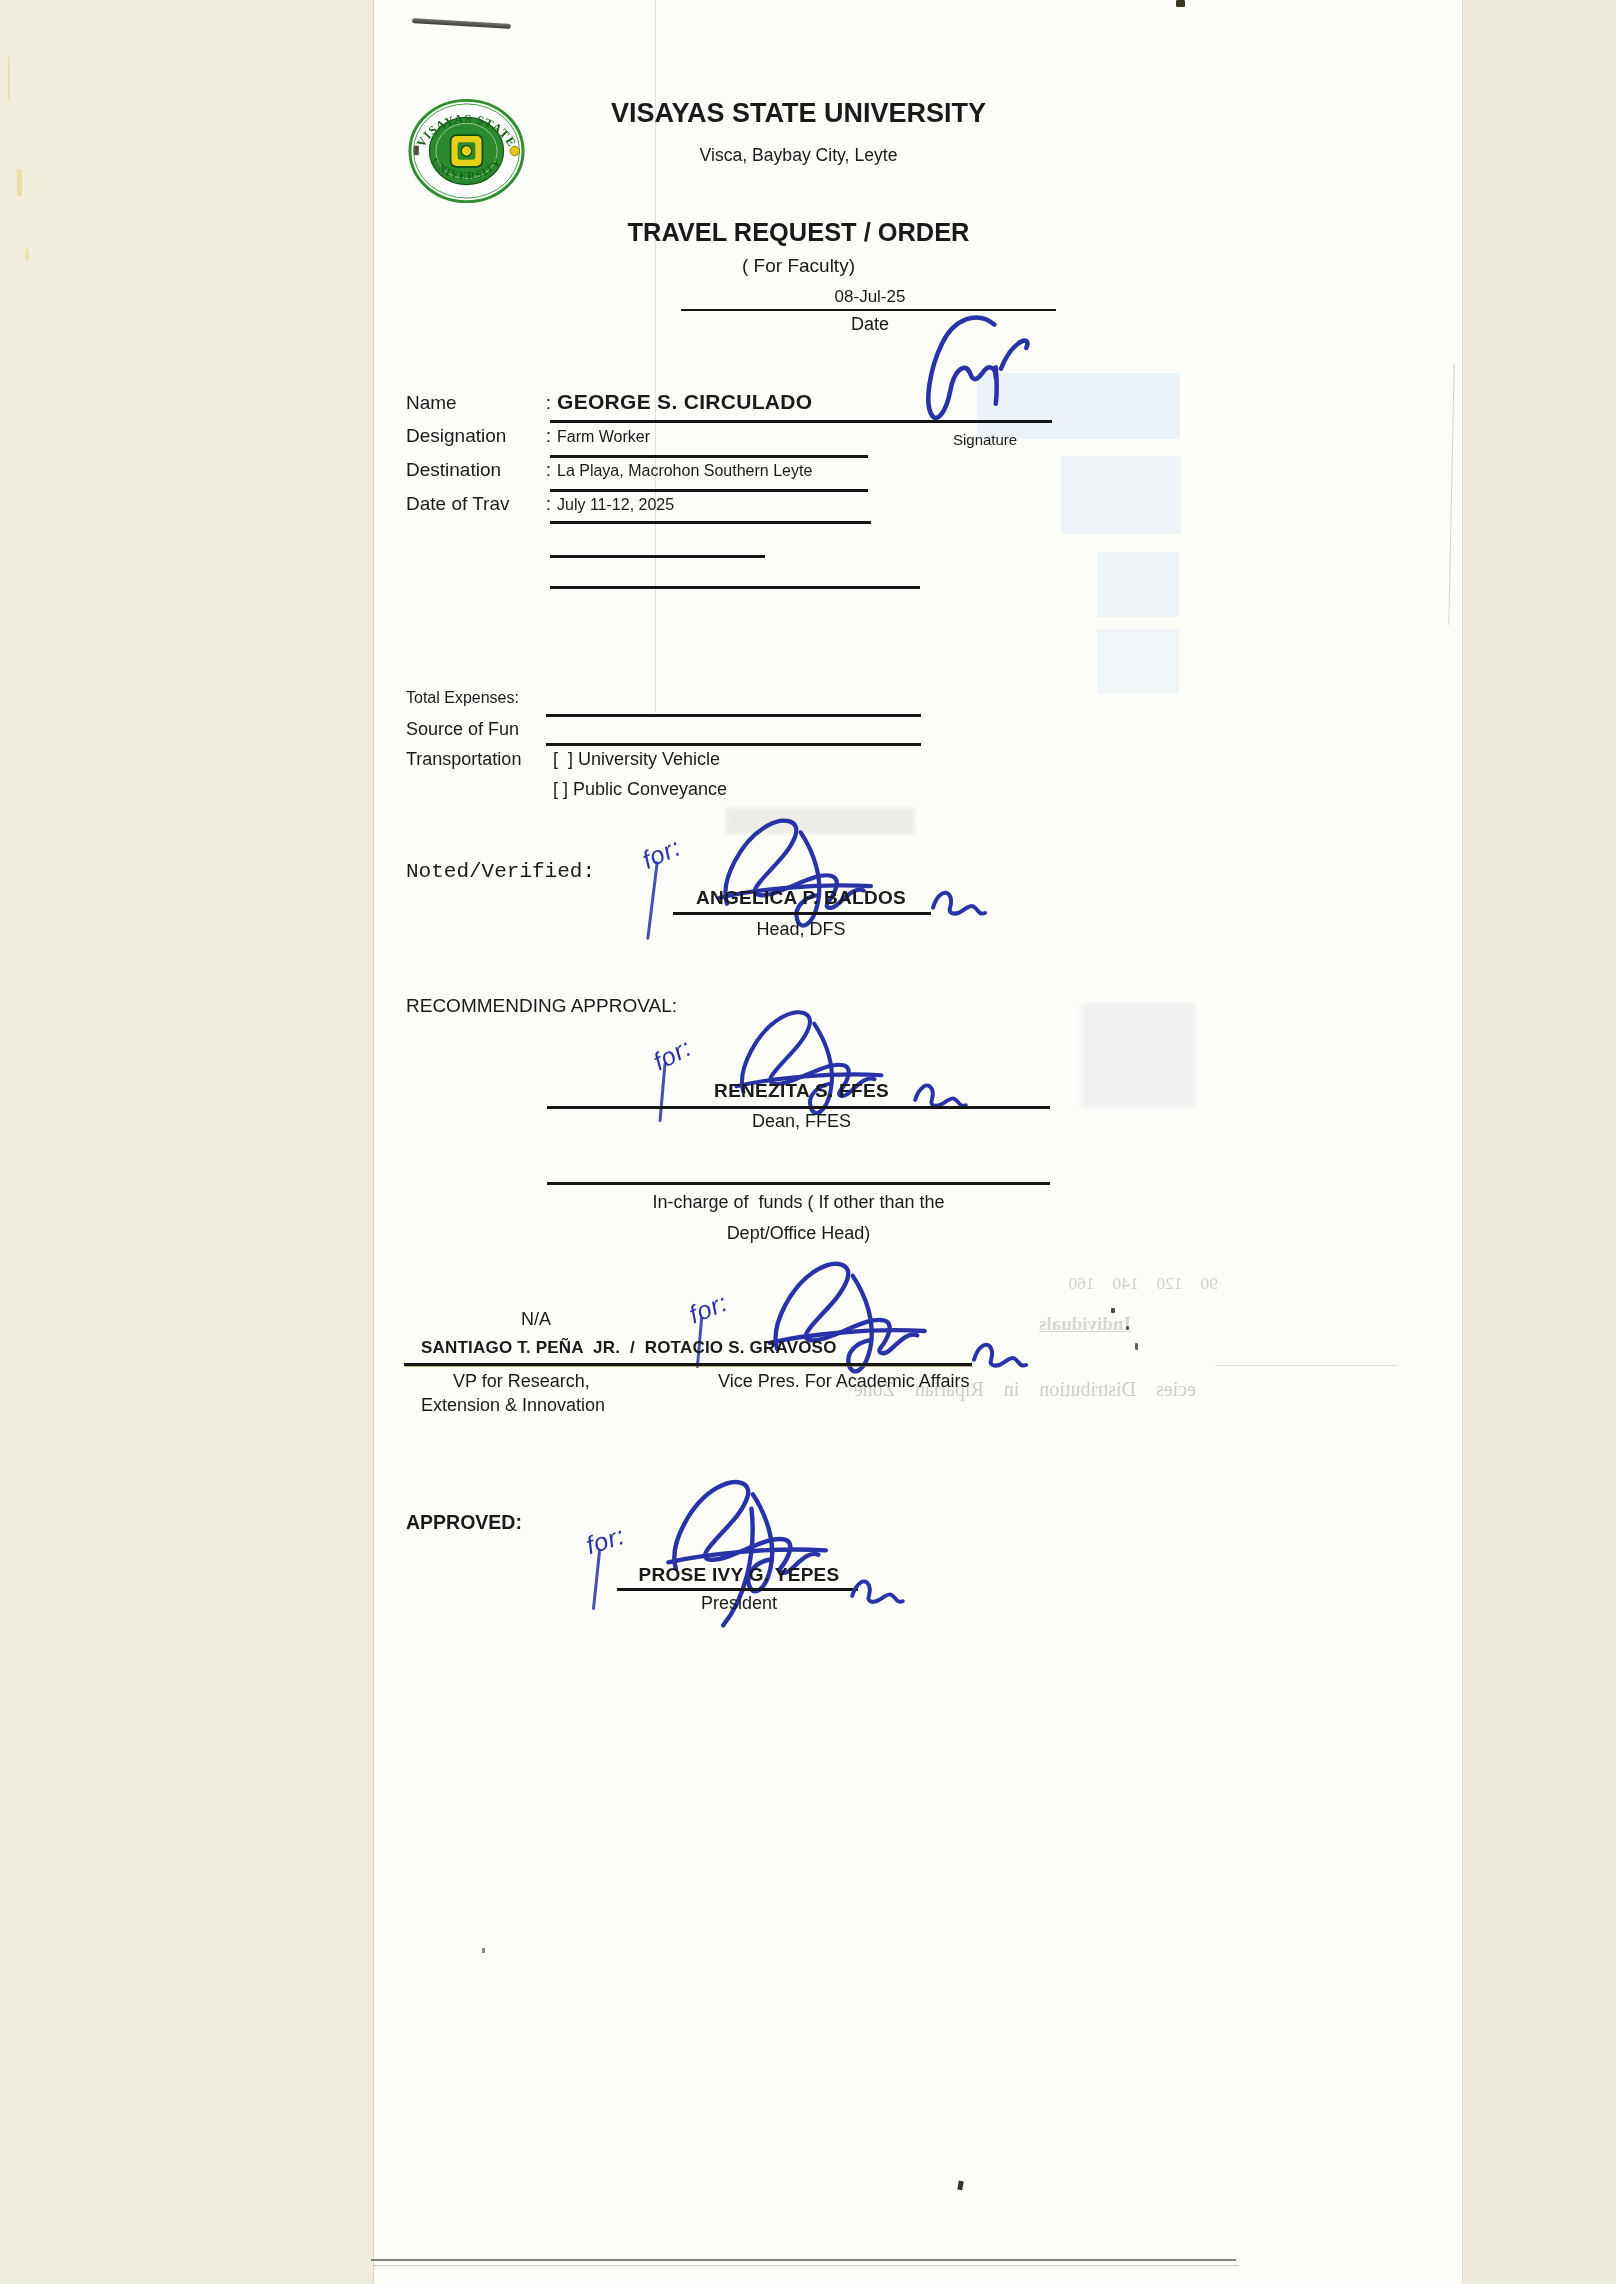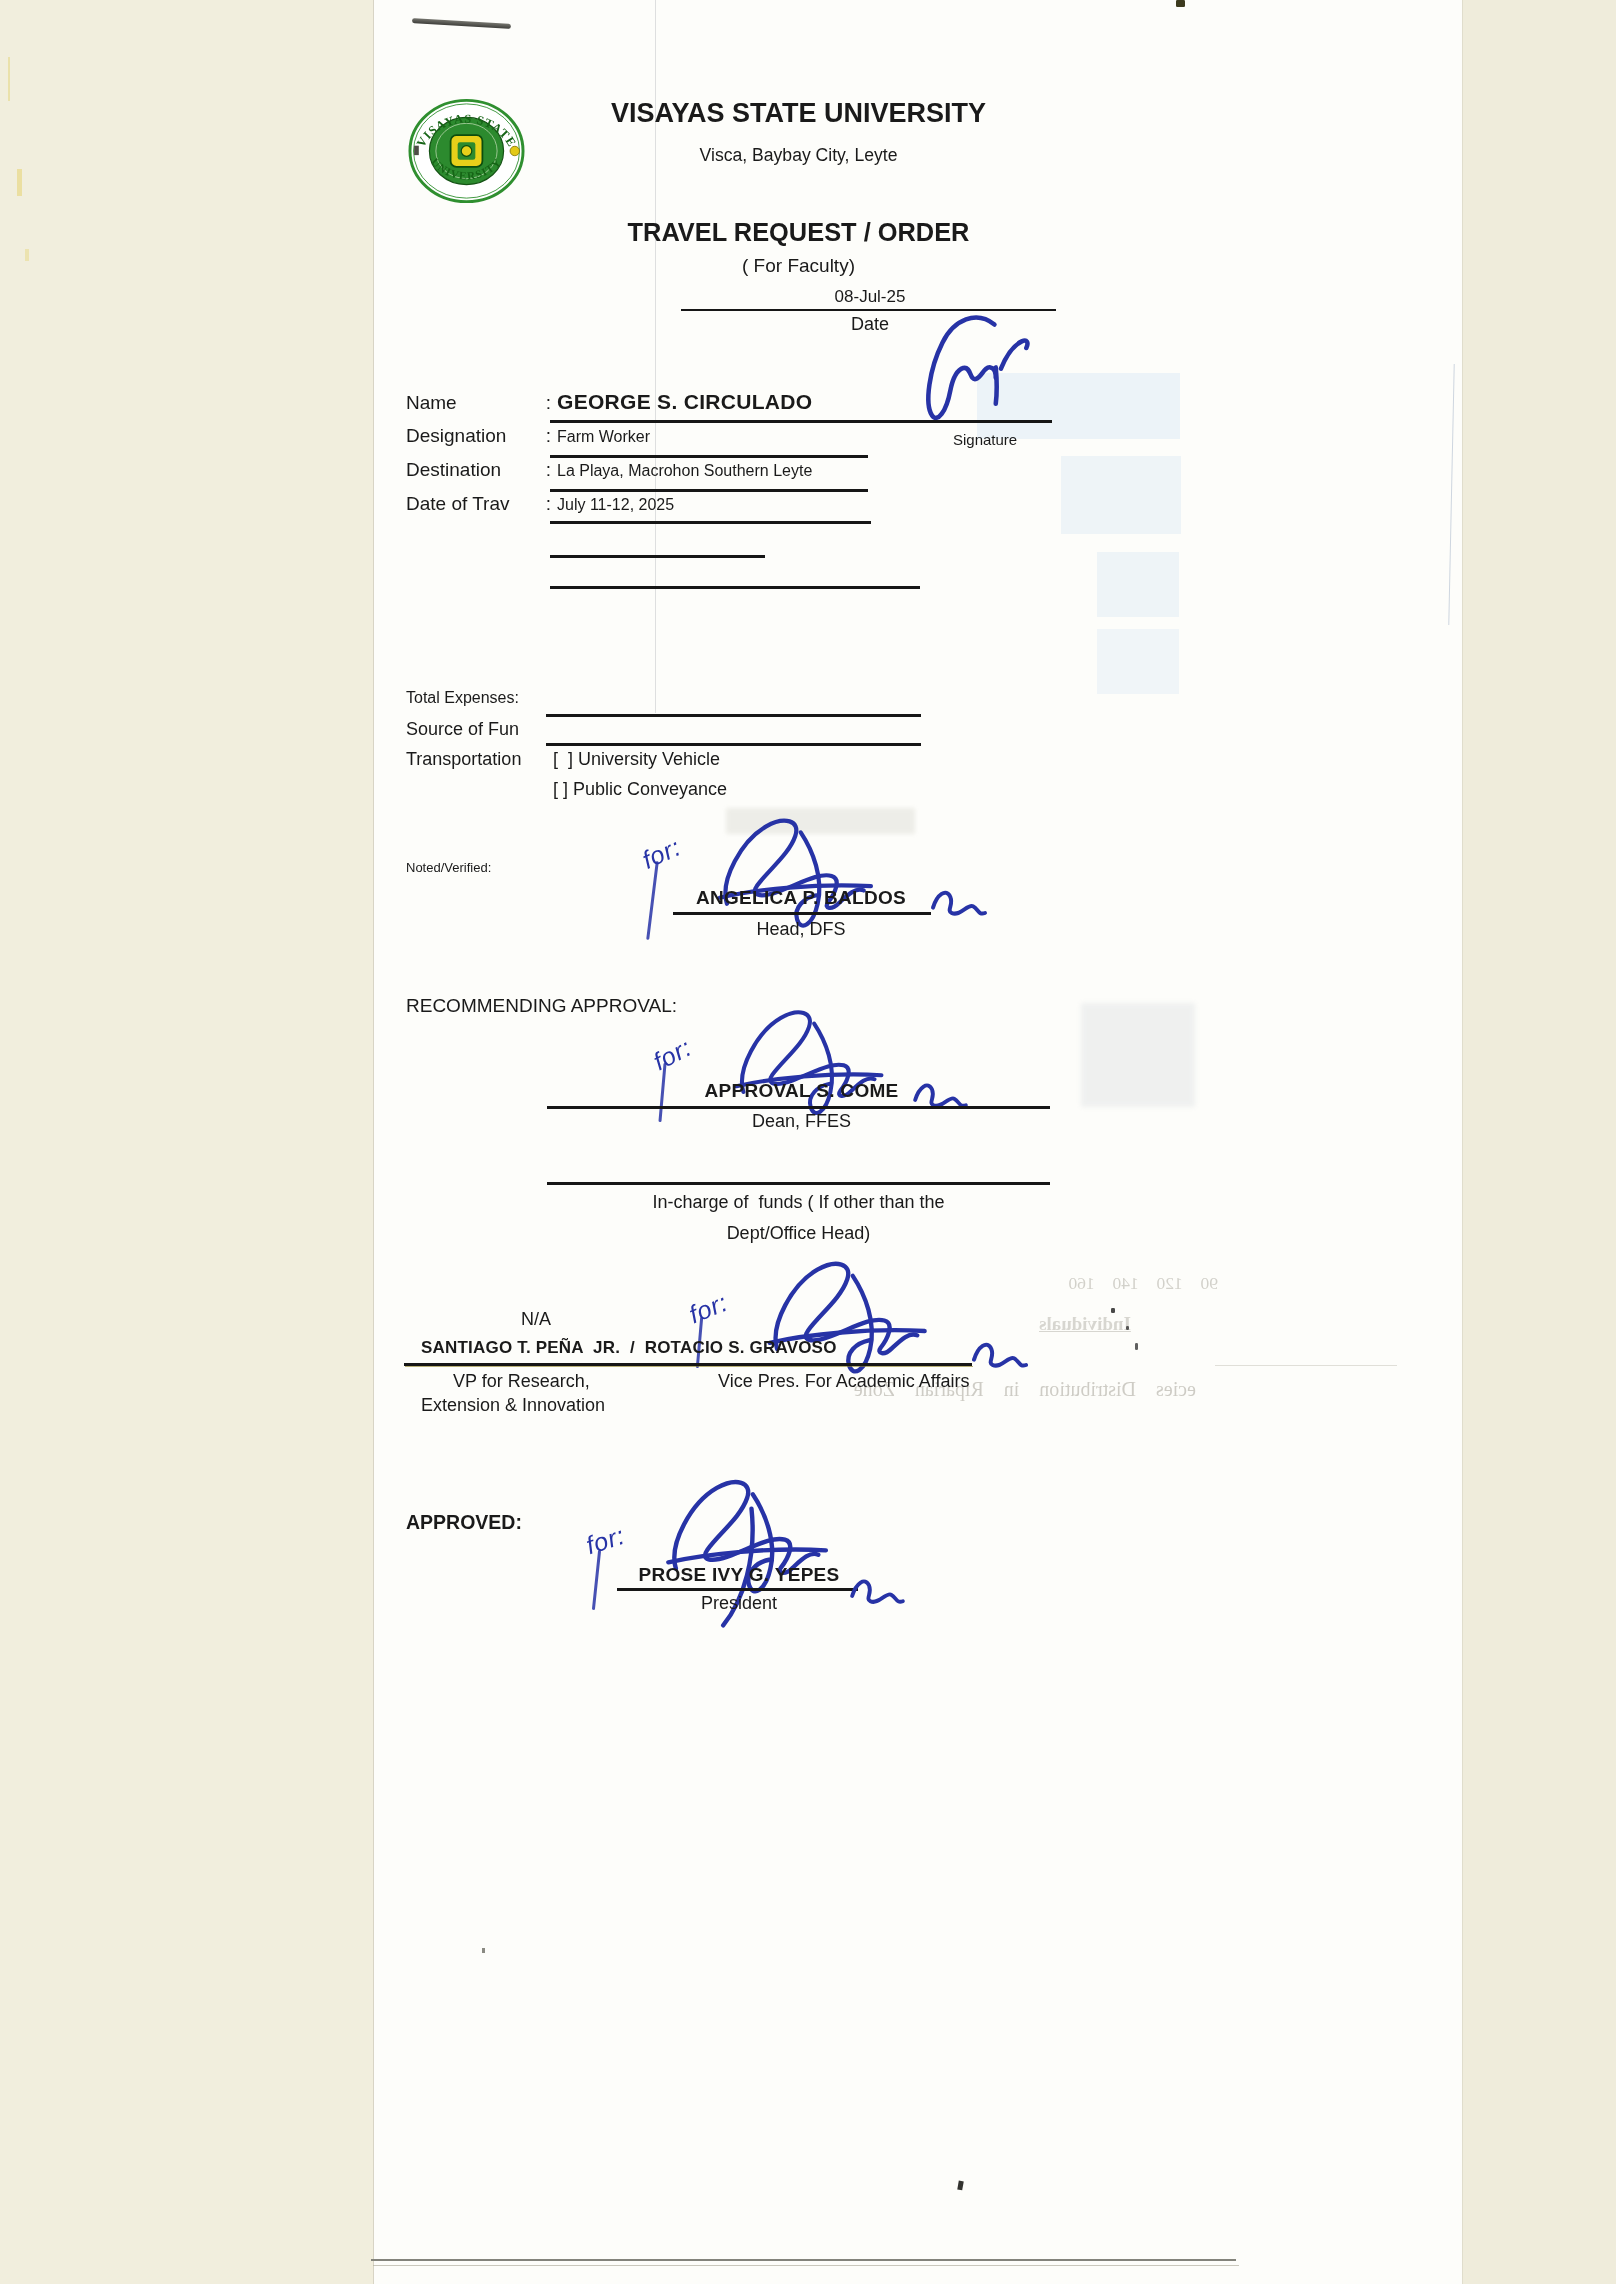--- a/index.html
+++ b/index.html
@@ -136,40 +136,40 @@
   <div class="uline" style="left:550px;top:586px;width:370px;"></div>
 
   <div class="c lbl" style="left:406px;top:689px;font-size:16px;">Total Expenses:</div>
   <div class="uline" style="left:546px;top:714px;width:375px;"></div>
   <div class="c lbl" style="left:406px;top:719px;font-size:18px;">Source of Fun</div>
   <div class="uline" style="left:546px;top:743px;width:375px;"></div>
   <div class="c lbl" style="left:406px;top:749px;font-size:18px;">Transportation</div>
   <div class="c pre" style="left:553px;top:749px;font-size:18px;">[  ] University Vehicle</div>
   <div class="c pre" style="left:553px;top:779px;font-size:18px;">[ ] Public Conveyance</div>
 
-  <div class="c" style="left:406px;top:860px;font-size:13px;">Noted/Verified:</div>
+  <div class="c" style="left:406px;top:860px;font-size:21px;font-family:Liberation Mono, monospace;">Noted/Verified:</div>
   <div class="forNote" style="left:642px;top:839px;">for:</div>
   <div class="penStroke" style="left:651px;top:861px;height:79px;transform:rotate(7deg);"></div>
   <svg class="sig" style="left:702px;top:813px" width="195" height="121" viewBox="0 0 300 200">
       <use href="#sig-main"></use>
     </svg>
   <div class="c center b" style="left:664px;top:887px;width:274px;font-size:19px;letter-spacing:0.3px;">ANGELICA P. BALDOS</div>
   <div class="uline" style="left:673px;top:912px;width:258px;"></div>
   <svg class="sig" style="left:928px;top:881px" width="62" height="40" viewBox="0 0 90 60">
       <use href="#sig-flourish"></use>
     </svg>
   <div class="c center" style="left:664px;top:919px;width:274px;font-size:18px;">Head, DFS</div>
 
   <div class="c" style="left:406px;top:995px;font-size:19px;">RECOMMENDING APPROVAL:</div>
   <div class="forNote" style="left:653px;top:1040px;transform:rotate(-27deg);">for:</div>
   <div class="penStroke" style="left:661px;top:1063px;height:59px;transform:rotate(5deg);"></div>
   <svg class="sig" style="left:720px;top:1005px" width="186" height="116" viewBox="0 0 300 200">
       <use href="#sig-main"></use>
     </svg>
-  <div class="c center b" style="left:671px;top:1080px;width:261px;font-size:19px;letter-spacing:0.3px;">APPROVAL S. COME</div>
+  <div class="c center b" style="left:671px;top:1080px;width:261px;font-size:19px;letter-spacing:0.3px;">RENEZITA S. FFES</div>
   <svg class="sig" style="left:911px;top:1074px" width="59" height="39" viewBox="0 0 90 60">
       <use href="#sig-flourish"></use>
     </svg>
   <div class="uline" style="left:547px;top:1106px;width:503px;"></div>
   <div class="c center" style="left:671px;top:1111px;width:261px;font-size:18px;">Dean, FFES</div>
 
   <div class="uline" style="left:547px;top:1182px;width:503px;"></div>
   <div class="c center pre" style="left:502px;top:1192px;width:593px;font-size:18px;">In-charge of  funds ( If other than the</div>
   <div class="c center" style="left:502px;top:1223px;width:593px;font-size:18px;">Dept/Office Head)</div>
 

